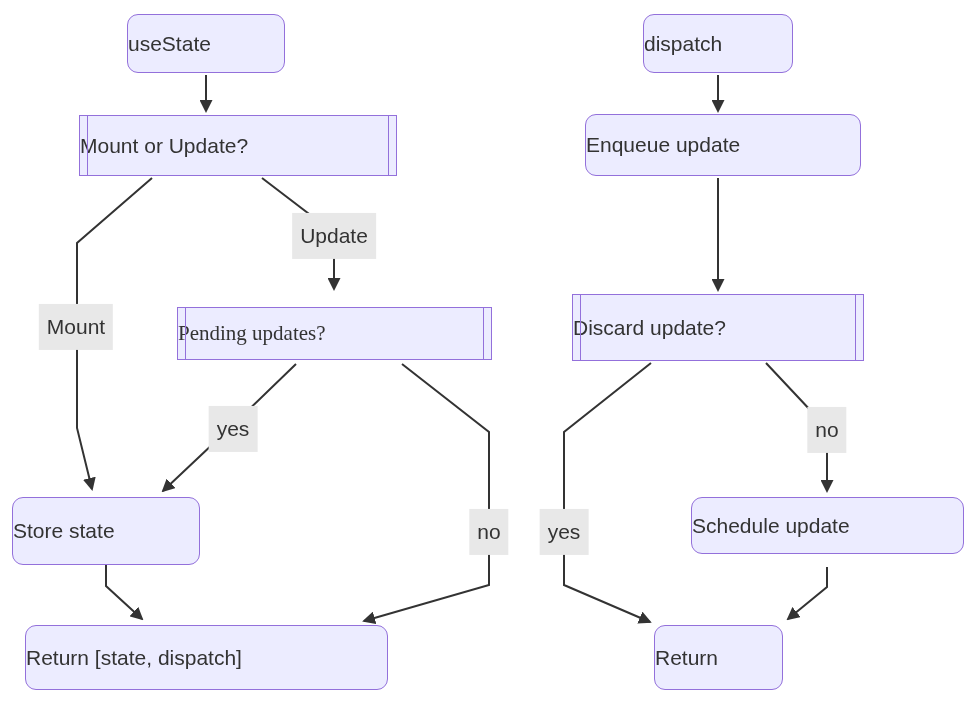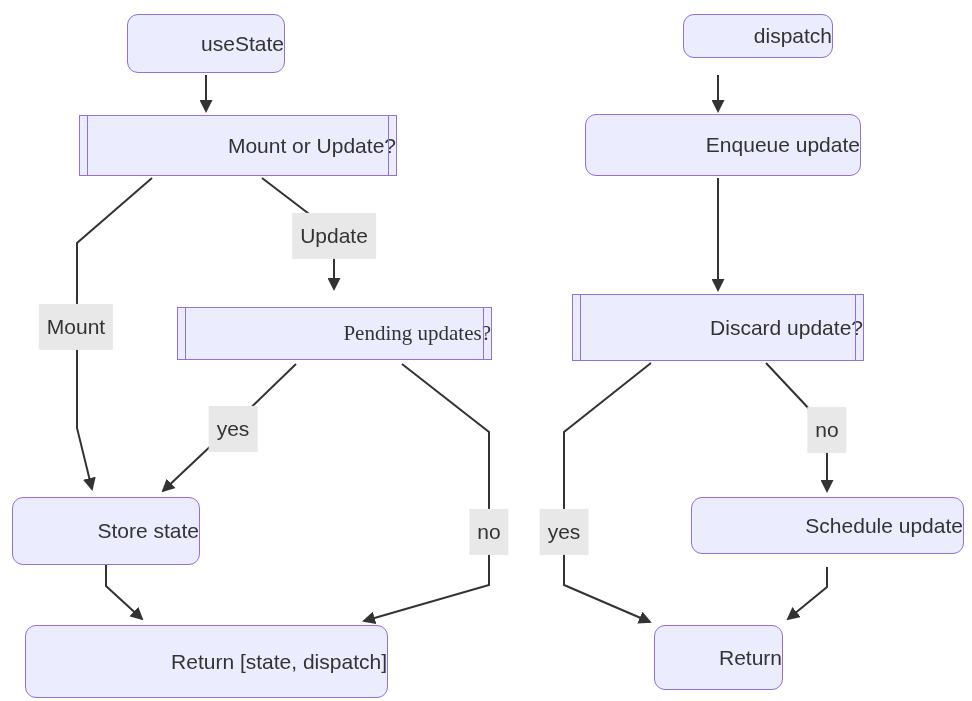--- a/index.html
+++ b/index.html
@@ -31,21 +31,21 @@
     stroke: var(--edge);
     stroke-width: 2px;
   }
   #arrowhead path { fill: var(--edge); stroke: none; }
   .node {
     position: absolute;
     background: var(--node-fill);
     border: 1.5px solid var(--node-border);
     display: flex;
     align-items: center;
-    justify-content: flex-end;
+    justify-content: flex-start;
     font-size: 21px;
     color: var(--text);
     text-align: center;
     white-space: nowrap;
   }
   .node.rounded { border-radius: 11px; }
   .node.subroutine { border-radius: 0; }
   .node.subroutine::before,
   .node.subroutine::after {
     content: "";
@@ -100,25 +100,25 @@
   </div>
 
   <div class="node subroutine" style="left:177px; top:307px; width:315px; height:53px;font-family:Liberation Serif, serif;">
     <span>Pending updates?</span>
   </div>
 
   <div class="node rounded" style="left:12px; top:497px; width:188px; height:68px;">
     <span>Store state</span>
   </div>
 
-  <div class="node rounded" style="left:25px; top:625px; width:363px; height:73px;padding-left:36px;">
+  <div class="node rounded" style="left:25px; top:625px; width:363px; height:65px;">
     <span>Return [state, dispatch]</span>
   </div>
 
-  <div class="node rounded" style="left:643px; top:14px; width:150px; height:44px;margin-left:40px;">
+  <div class="node rounded" style="left:643px; top:14px; width:150px; height:59px;">
     <span>dispatch</span>
   </div>
 
   <div class="node rounded" style="left:585px; top:114px; width:276px; height:62px;">
     <span>Enqueue update</span>
   </div>
 
   <div class="node subroutine" style="left:572px; top:294px; width:292px; height:67px;">
     <span>Discard update?</span>
   </div>

